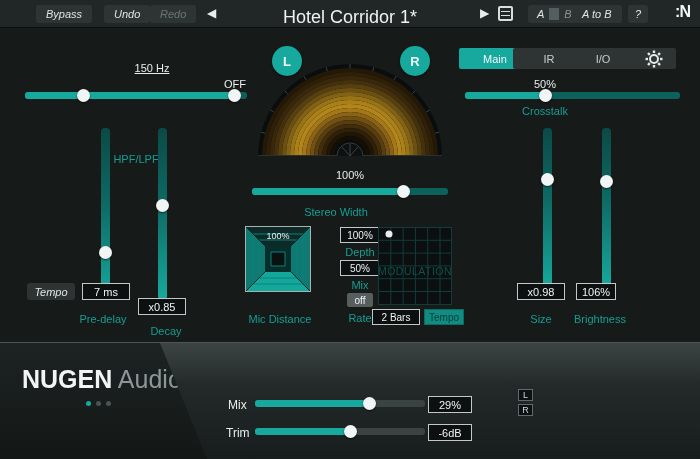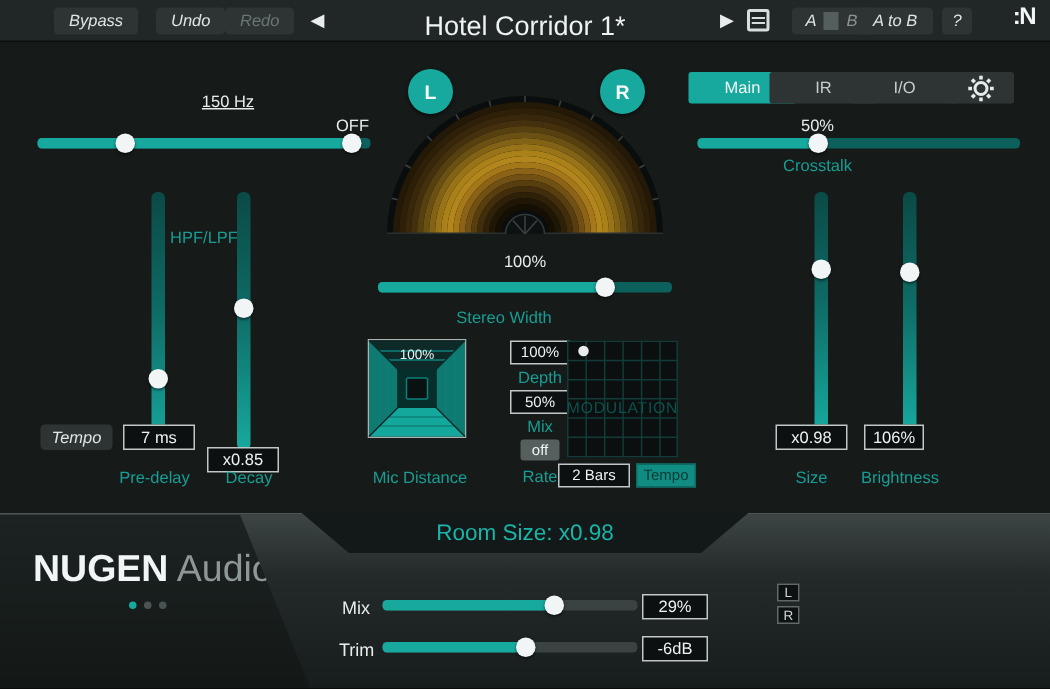--- a/index.html
+++ b/index.html
@@ -260,21 +260,21 @@
   <div class="vslider" style="left:101px; top:128px; height:172px;">
     <span class="vhandle" style="top:72%;"></span>
   </div>
   <div class="vslider" style="left:158px; top:128px; height:172px;">
     <span class="vhandle" style="top:45%;"></span>
   </div>
   <div class="btn" style="left:27px; top:283px; width:48px; padding:0; height:17px;">Tempo</div>
   <div class="vbox" style="left:82px; top:283px; width:48px;">7 ms</div>
   <div class="vbox" style="left:138px; top:283px; width:48px;margin-top:15px;">x0.85</div>
   <div class="tlabel" style="left:65px; top:313px; width:76px;">Pre-delay</div>
-  <div class="tlabel" style="left:136px; top:313px; width:60px;">Decay</div>
+  <div class="tlabel" style="left:136px; top:325px; width:60px;">Decay</div>
 
   <svg style="position:absolute; left:245px; top:226px;" width="66" height="66" viewBox="0 0 66 66">
     <rect x="0.5" y="0.5" width="65" height="65" fill="#0d1111" stroke="#aab2b2"></rect>
     <polygon points="1,1 65,1 46,20 20,20" fill="#0d2ب"></polygon>
     <polygon points="1,1 65,1 46,20 20,20" fill="#0e2a28"></polygon>
     <polygon points="1,1 20,20 20,46 1,65" fill="#0f7a72"></polygon>
     <polygon points="65,1 46,20 46,46 65,65" fill="#0f7a72"></polygon>
     <polygon points="1,65 20,46 46,46 65,65" fill="#14a89d"></polygon>
     <rect x="20" y="20" width="26" height="26" fill="#062f2c"></rect>
     <rect x="26" y="26" width="14" height="14" fill="#0a1111" stroke="#0b8078"></rect>
@@ -340,23 +340,20 @@
     <div class="brand-line">
       <span>NUGEN</span><span class="light"> Audio</span>
     </div>
     <div class="brand-dots">
         <i></i>
         <i></i>
         <i></i>
       </div>
   </div>
 
-  <div class="room-tab">
-    <span>Room Size: x0.98</span>
-  </div>
 
   <div class="footer-label" style="left:228px; top:398px;">Mix</div>
   <div class="hslider" style="left:255px; top:400px; width:170px; background:#3a4242;">
     <div class="hfill" style="width:67%;"></div>
     <span class="handle" style="left:67%;"></span>
   </div>
   <div class="vbox" style="left:428px; top:396px; width:44px;">29%</div>
 
   <div class="footer-label" style="left:226px; top:426px;">Trim</div>
   <div class="hslider" style="left:255px; top:428px; width:170px; background:#3a4242;">

